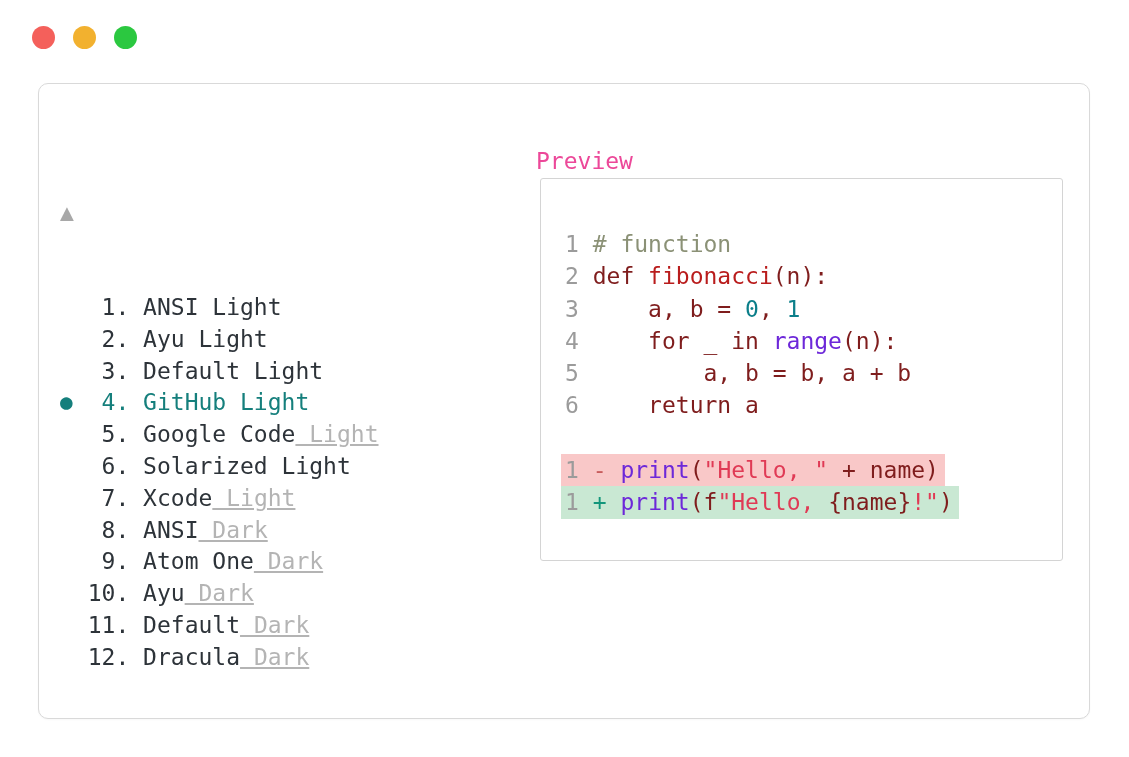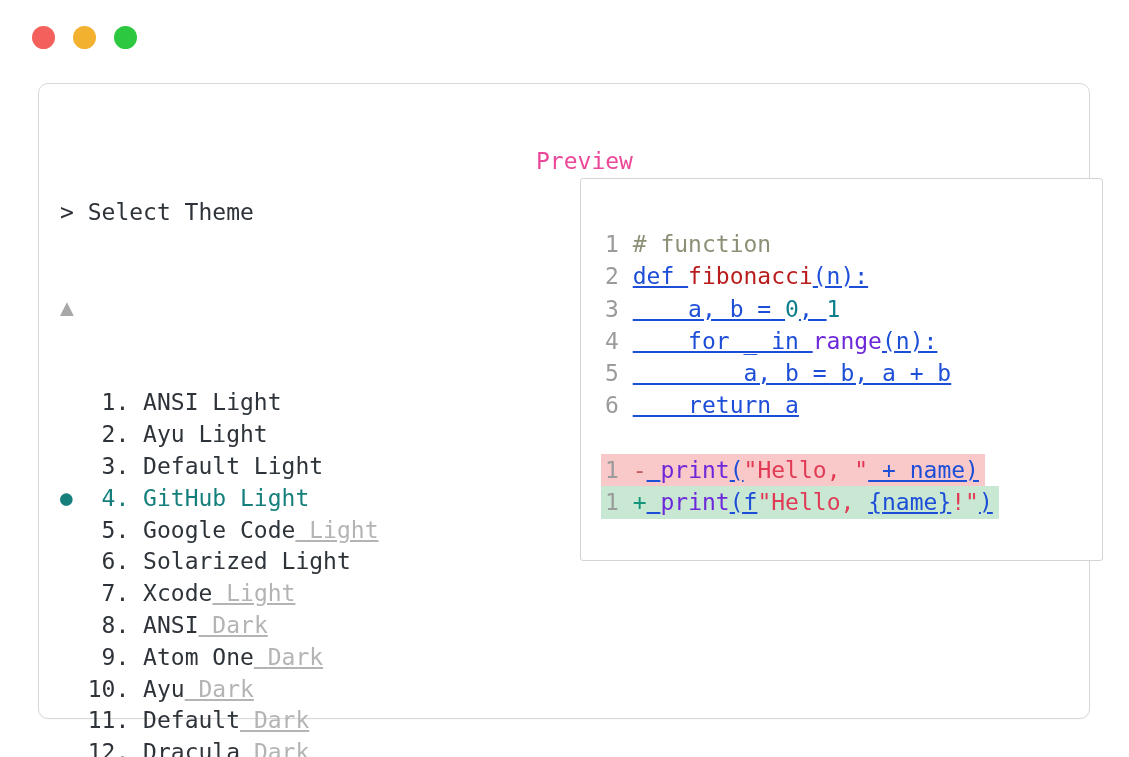--- a/index.html
+++ b/index.html
@@ -21,25 +21,25 @@
   .row{position:relative;white-space:pre;}
   .row .marker{position:absolute;left:0;top:0;font-size:21px;color:#157f7c;}
   .row .num,.row .name{color:#2d3339;}
   .row.selected .num,.row.selected .name{color:#157f7c;}
   .row .variant{color:#b4b4b4;text-decoration:underline;}
   
   .footer{position:absolute;left:8px;top:553px;color:#a9acae;white-space:pre;}
   
   .preview-title{position:absolute;left:497px;top:49px;line-height:31.8px;color:#ec4899;margin-top:13px;}
   .preview-box{position:absolute;left:501px;top:94px;width:521px;height:381px;background:#fff;
-               border:1.5px solid #d4d4d4;border-radius:3px;overflow:hidden;margin-left:40px;}
+               border:1.5px solid #d4d4d4;border-radius:3px;overflow:hidden;}
   .code{position:absolute;left:24px;top:49px;line-height:32.3px;white-space:pre;}
   .code-row{height:32.3px;white-space:pre;}
   .lineno{color:#9b9b9b;}
-  .seg.c-fg{color:#1d4ed8;text-decoration:underline;}
+  .seg.c-fg{color:#7f1d1d;}
   .seg.c-comment{color:#8b9176;}
   .seg.c-func{color:#b91c1c;}
   .seg.c-numlit{color:#0c7f8a;}
   .seg.c-call{color:#6d28d9;}
   .seg.c-str{color:#e03a55;}
   .seg.c-minus{color:#c75c5c;}
   .seg.c-plus{color:#13967b;}
   .hl{display:inline-block;padding:0 6px 0 4px;margin-left:-4px;}
   .hl.removed{background:#f9c8c8;}
   .hl.added{background:#c9e8d3;}
@@ -49,21 +49,20 @@
 
 <div class="traffic">
   <span class="light red"></span>
   <span class="light yellow"></span>
   <span class="light green"></span>
 </div>
 
 <div class="panel">
 
   <div class="left-col">
-    <div class="prompt">&gt; Select Theme</div>
     <span class="scroll-ind up">▲</span>
     <div id="theme-list"><div class="row"><span class="num">   1.</span><span class="name"> ANSI Light</span></div><div class="row"><span class="num">   2.</span><span class="name"> Ayu Light</span></div><div class="row"><span class="num">   3.</span><span class="name"> Default Light</span></div><div class="row selected"><span class="marker">●</span><span class="num">   4.</span><span class="name"> GitHub Light</span></div><div class="row"><span class="num">   5.</span><span class="name"> Google Code</span><span class="variant"> Light</span></div><div class="row"><span class="num">   6.</span><span class="name"> Solarized Light</span></div><div class="row"><span class="num">   7.</span><span class="name"> Xcode</span><span class="variant"> Light</span></div><div class="row"><span class="num">   8.</span><span class="name"> ANSI</span><span class="variant"> Dark</span></div><div class="row"><span class="num">   9.</span><span class="name"> Atom One</span><span class="variant"> Dark</span></div><div class="row"><span class="num">  10.</span><span class="name"> Ayu</span><span class="variant"> Dark</span></div><div class="row"><span class="num">  11.</span><span class="name"> Default</span><span class="variant"> Dark</span></div><div class="row"><span class="num">  12.</span><span class="name"> Dracula</span><span class="variant"> Dark</span></div></div>
     
   </div>
 
   <div class="preview-title">Preview</div>
 
   <div class="preview-box">
     <div class="code" id="code-block"><div class="code-row"><span class="lineno">1</span> <span class="seg c-comment"># function</span></div><div class="code-row"><span class="lineno">2</span> <span class="seg c-fg">def </span><span class="seg c-func">fibonacci</span><span class="seg c-fg">(n):</span></div><div class="code-row"><span class="lineno">3</span> <span class="seg c-fg">    a, b = </span><span class="seg c-numlit">0</span><span class="seg c-fg">, </span><span class="seg c-numlit">1</span></div><div class="code-row"><span class="lineno">4</span> <span class="seg c-fg">    for _ in </span><span class="seg c-call">range</span><span class="seg c-fg">(n):</span></div><div class="code-row"><span class="lineno">5</span> <span class="seg c-fg">        a, b = b, a + b</span></div><div class="code-row"><span class="lineno">6</span> <span class="seg c-fg">    return a</span></div><div class="code-row"></div><div class="code-row"><span class="hl removed"><span class="lineno">1</span> <span class="seg c-minus">-</span><span class="seg c-fg"> </span><span class="seg c-call">print</span><span class="seg c-fg">(</span><span class="seg c-str">"Hello, "</span><span class="seg c-fg"> + name)</span></span></div><div class="code-row"><span class="hl added"><span class="lineno">1</span> <span class="seg c-plus">+</span><span class="seg c-fg"> </span><span class="seg c-call">print</span><span class="seg c-fg">(f</span><span class="seg c-str">"Hello, </span><span class="seg c-fg">{name}</span><span class="seg c-str">!"</span><span class="seg c-fg">)</span></span></div></div>
   </div>

